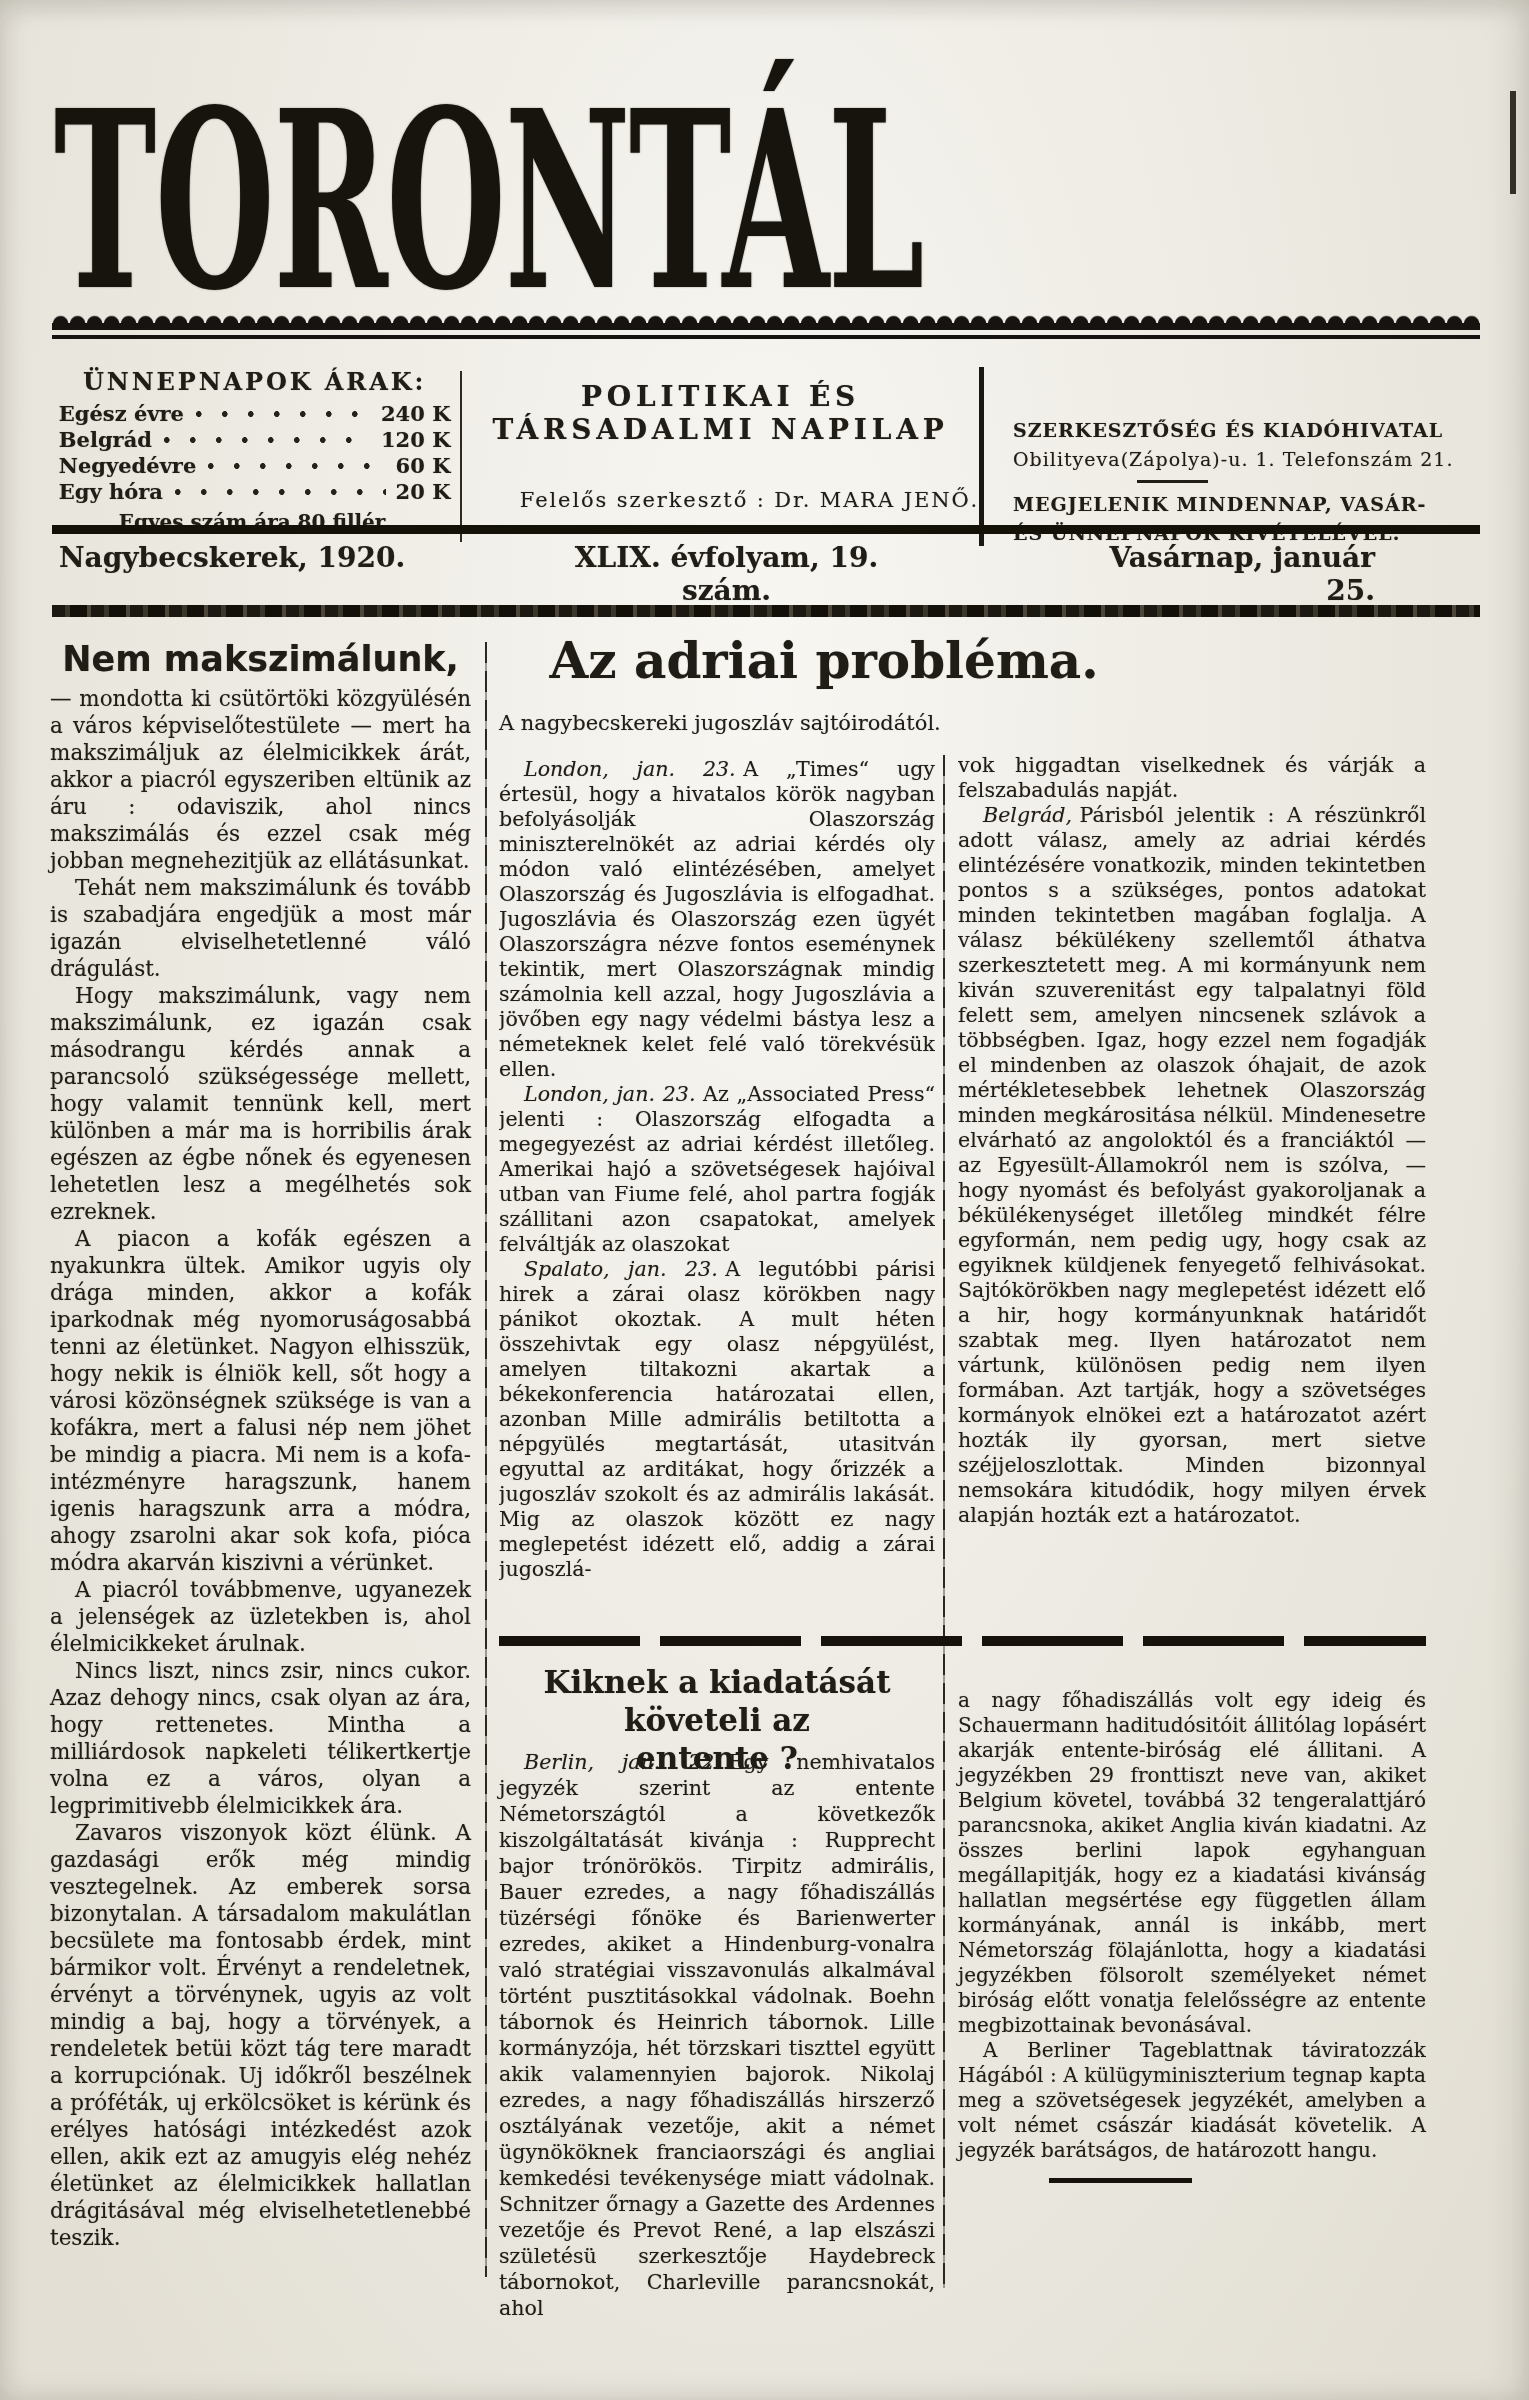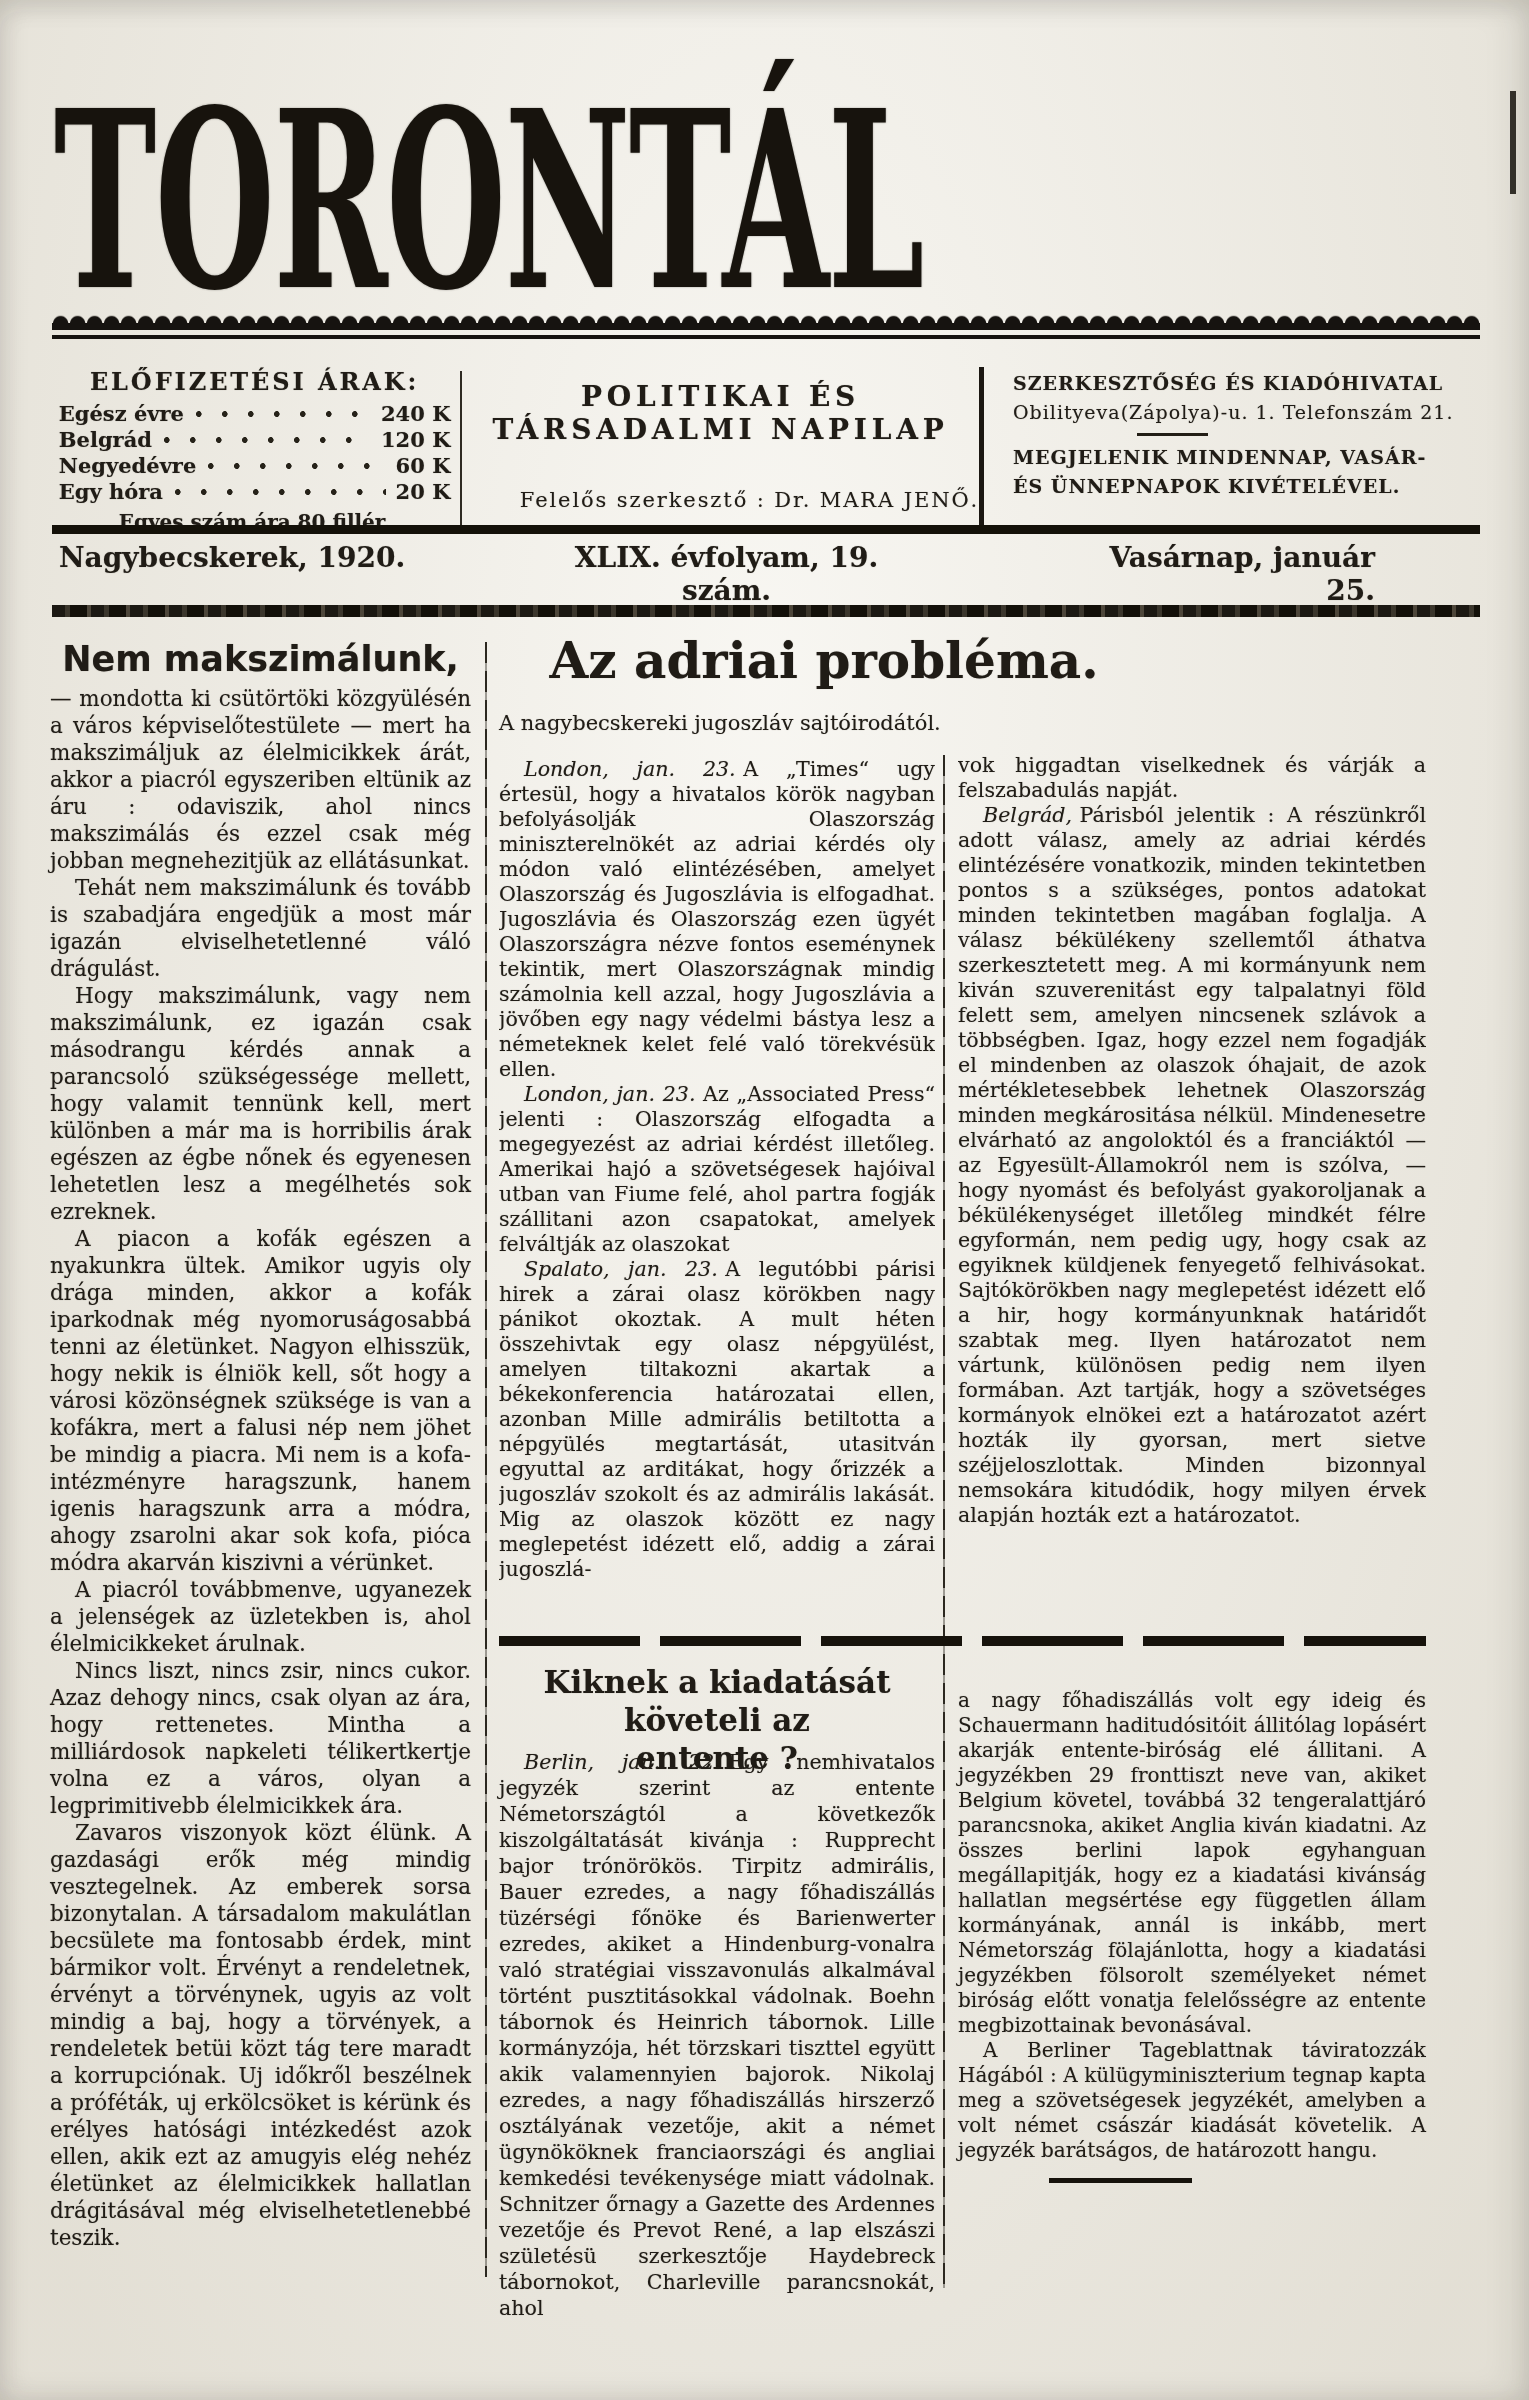--- a/index.html
+++ b/index.html
@@ -40,21 +40,21 @@
   .vrule.v1{left:485px;top:642px;height:1635px;}
   .vrule.v2{left:943px;top:755px;height:1533px;}
   .scan-mark{position:absolute;left:1510px;top:91px;width:5.7px;height:103px;background:#15120c;opacity:.85;}
 
   
   .header-row{position:absolute;left:55px;top:365px;width:1422px;display:flex;align-items:stretch;}
   .h-col1{width:405px;padding:1.9px 9.6px 0 3.8px;}
   .h-sep1{width:1.9px;background:#2e2a22;margin:5.7px 0;}
   .h-col2{flex:1;padding-top:15.3px;}
   .h-sep2{width:4.8px;background:#1b1712;margin:1.9px 0;}
-  .h-col3{width:493px;padding:3.8px 0 0 29px;}
+  .h-col3{width:493px;padding:3.8px 0 0 29px;margin-top:47px;}
   .sub-title{font-size:24px;font-weight:bold;letter-spacing:2.9px;text-align:center;margin-bottom:4.8px;}
   .price-row{display:flex;align-items:center;font-size:21px;font-weight:bold;line-height:26px;}
   .price-label{white-space:nowrap;}
   .price-dots{flex:1;height:8.6px;margin:0 9.6px;background-image:radial-gradient(circle at 4.8px 4.8px,#262219 2.5px,transparent 3.1px);background-size:26px 8.6px;background-repeat:repeat-x;background-position:0 100%;}
   .price-value{white-space:nowrap;}
   .sub-note{font-size:20px;font-weight:bold;text-align:center;margin-top:5.7px;}
   .paper-type{font-size:28px;font-weight:bold;letter-spacing:4.8px;text-align:center;}
   .editor-line{font-size:21px;letter-spacing:1.9px;text-align:right;margin-top:42px;}
   .office-line{font-size:19px;line-height:29px;letter-spacing:1px;}
   .office-line.caps{font-weight:bold;}
@@ -96,21 +96,21 @@
 
   <div class="rule-wavy">
     <div class="scallops"></div>
     <div class="band"></div>
     <div class="gapline"></div>
     <div class="thin"></div>
   </div>
 
   <div class="header-row ink">
     <div class="h-col1">
-      <div class="sub-title">ELŐFIZETÉSI ÁRAK:</div>
+      <div class="sub-title">ÜNNEPNAPOK ÁRAK:</div>
       <div>
 
       <div class="price-row">
           <span class="price-label">Egész évre</span>
           <span class="price-dots"></span>
           <span class="price-value">240 K</span>
         </div>
           <div class="price-row">
           <span class="price-label">Belgrád</span>
           <span class="price-dots"></span>

